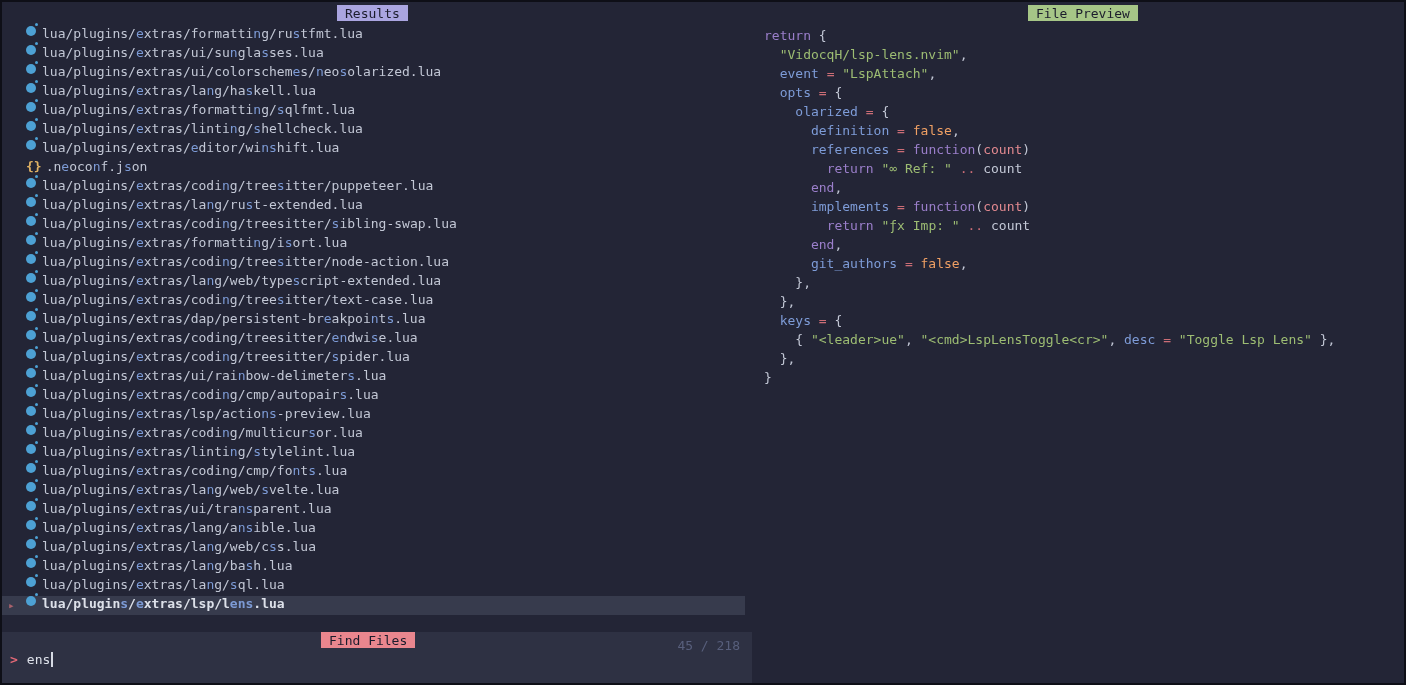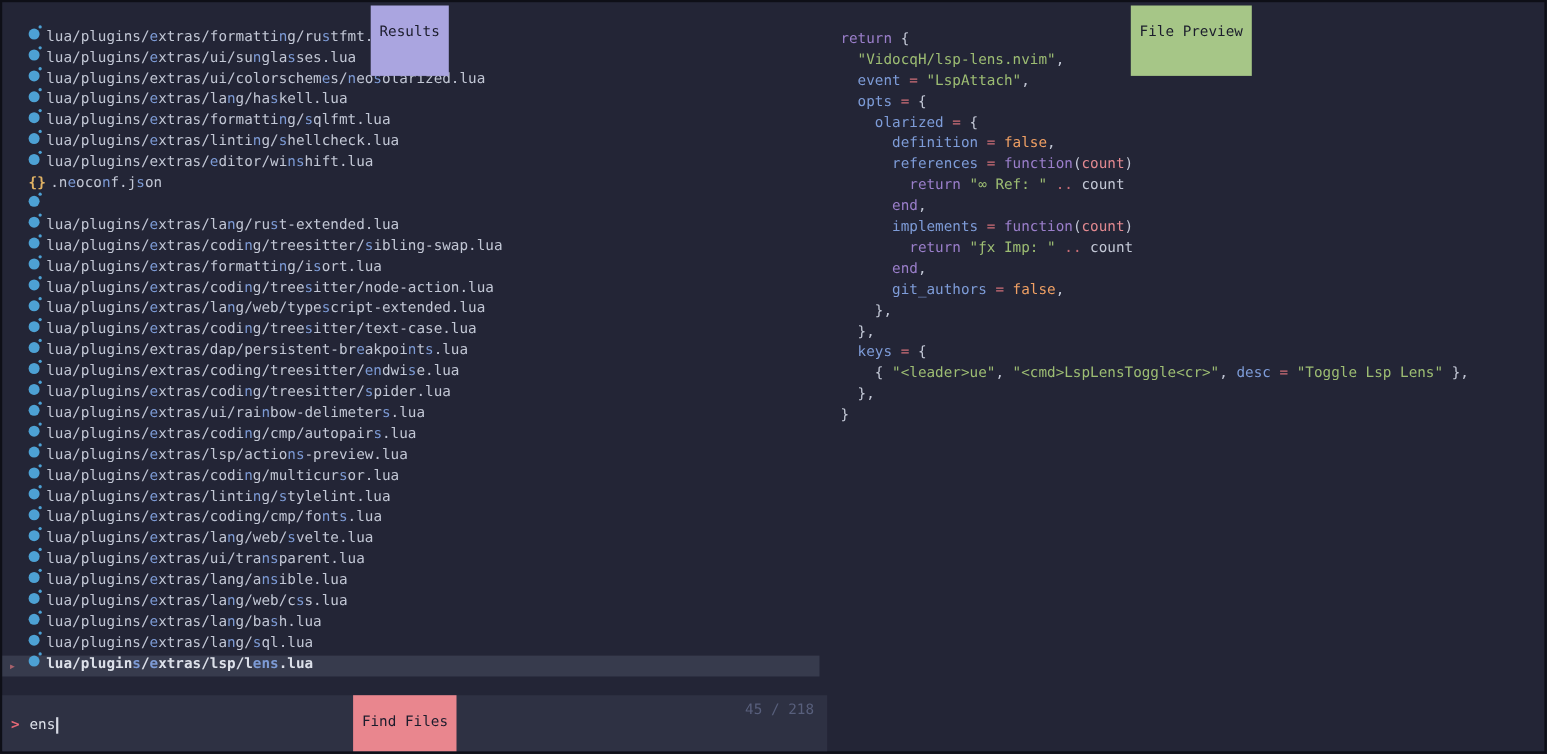--- a/index.html
+++ b/index.html
@@ -2,21 +2,21 @@
 <html><head>
 <meta charset="utf-8">
 <style>
   html,body { margin:0; padding:0; background:#0b0c12; }
   .screen {
     position:relative; width:1406px; height:685px; box-sizing:border-box;
     background:var(--bg); border:2px solid var(--border); overflow:hidden;
     font-family:"DejaVu Sans Mono","Liberation Mono",monospace; font-size:13px;
   }
   .float-title {
-    position:absolute; height:32px; line-height:18px; padding:16px 8px;
+    position:absolute; height:16px; line-height:18px; padding:0 8px;
     color:var(--titlefg); font-size:13px; z-index:5; white-space:pre;
   }
   .results-title { top:3px; left:335px; background:var(--lavender); }
   .findfiles-title { top:630px; left:319px; background:var(--salmon); }
   .preview-title { top:3px; left:1026px; background:var(--green); }
 
   .results-list { position:absolute; top:24px; left:0; width:750px; }
   .row {
     position:relative; height:19px; display:flex; align-items:flex-start;
     padding-left:24px; color:var(--fg); white-space:pre; box-sizing:border-box;
@@ -55,21 +55,21 @@
 
   <div class="results-list">
       <div class="row"><span class="lua-icon"></span><span class="row-text"><span>lua/plugins/</span><span class="hl">e</span><span>xtras/formatti</span><span class="hl">n</span><span>g/ru</span><span class="hl">s</span><span>tfmt.lua</span></span></div>
       <div class="row"><span class="lua-icon"></span><span class="row-text"><span>lua/plugins/</span><span class="hl">e</span><span>xtras/ui/su</span><span class="hl">n</span><span>gla</span><span class="hl">s</span><span>ses.lua</span></span></div>
       <div class="row"><span class="lua-icon"></span><span class="row-text"><span>lua/plugins/extras/ui/colorschem</span><span class="hl">e</span><span>s/</span><span class="hl">n</span><span>eo</span><span class="hl">s</span><span>olarized.lua</span></span></div>
       <div class="row"><span class="lua-icon"></span><span class="row-text"><span>lua/plugins/</span><span class="hl">e</span><span>xtras/la</span><span class="hl">n</span><span>g/ha</span><span class="hl">s</span><span>kell.lua</span></span></div>
       <div class="row"><span class="lua-icon"></span><span class="row-text"><span>lua/plugins/</span><span class="hl">e</span><span>xtras/formatti</span><span class="hl">n</span><span>g/</span><span class="hl">s</span><span>qlfmt.lua</span></span></div>
       <div class="row"><span class="lua-icon"></span><span class="row-text"><span>lua/plugins/</span><span class="hl">e</span><span>xtras/linti</span><span class="hl">n</span><span>g/</span><span class="hl">s</span><span>hellcheck.lua</span></span></div>
       <div class="row"><span class="lua-icon"></span><span class="row-text"><span>lua/plugins/extras/</span><span class="hl">e</span><span>ditor/wi</span><span class="hl">ns</span><span>hift.lua</span></span></div>
       <div class="row"><span class="json-icon">{}</span><span class="row-text"><span>.n</span><span class="hl">e</span><span>oco</span><span class="hl">n</span><span>f.j</span><span class="hl">s</span><span>on</span></span></div>
-      <div class="row"><span class="lua-icon"></span></div>
+      <div class="row"><span class="lua-icon"></span><span class="row-text"><span>lua/plugins/</span><span class="hl">e</span><span>xtras/codi</span><span class="hl">n</span><span>g/tree</span><span class="hl">s</span><span>itter/puppeteer.lua</span></span></div>
       <div class="row"><span class="lua-icon"></span><span class="row-text"><span>lua/plugins/</span><span class="hl">e</span><span>xtras/la</span><span class="hl">n</span><span>g/ru</span><span class="hl">s</span><span>t-extended.lua</span></span></div>
       <div class="row"><span class="lua-icon"></span><span class="row-text"><span>lua/plugins/</span><span class="hl">e</span><span>xtras/codi</span><span class="hl">n</span><span>g/treesitter/</span><span class="hl">s</span><span>ibling-swap.lua</span></span></div>
       <div class="row"><span class="lua-icon"></span><span class="row-text"><span>lua/plugins/</span><span class="hl">e</span><span>xtras/formatti</span><span class="hl">n</span><span>g/i</span><span class="hl">s</span><span>ort.lua</span></span></div>
       <div class="row"><span class="lua-icon"></span><span class="row-text"><span>lua/plugins/</span><span class="hl">e</span><span>xtras/codi</span><span class="hl">n</span><span>g/tree</span><span class="hl">s</span><span>itter/node-action.lua</span></span></div>
       <div class="row"><span class="lua-icon"></span><span class="row-text"><span>lua/plugins/</span><span class="hl">e</span><span>xtras/la</span><span class="hl">n</span><span>g/web/type</span><span class="hl">s</span><span>cript-extended.lua</span></span></div>
       <div class="row"><span class="lua-icon"></span><span class="row-text"><span>lua/plugins/</span><span class="hl">e</span><span>xtras/codi</span><span class="hl">n</span><span>g/tree</span><span class="hl">s</span><span>itter/text-case.lua</span></span></div>
       <div class="row"><span class="lua-icon"></span><span class="row-text"><span>lua/plugins/extras/dap/persistent-br</span><span class="hl">e</span><span>akpoi</span><span class="hl">n</span><span>t</span><span class="hl">s</span><span>.lua</span></span></div>
       <div class="row"><span class="lua-icon"></span><span class="row-text"><span>lua/plugins/extras/coding/treesitter/</span><span class="hl">en</span><span>dwi</span><span class="hl">s</span><span>e.lua</span></span></div>
       <div class="row"><span class="lua-icon"></span><span class="row-text"><span>lua/plugins/</span><span class="hl">e</span><span>xtras/codi</span><span class="hl">n</span><span>g/treesitter/</span><span class="hl">s</span><span>pider.lua</span></span></div>
       <div class="row"><span class="lua-icon"></span><span class="row-text"><span>lua/plugins/</span><span class="hl">e</span><span>xtras/ui/rai</span><span class="hl">n</span><span>bow-delimeter</span><span class="hl">s</span><span>.lua</span></span></div>

